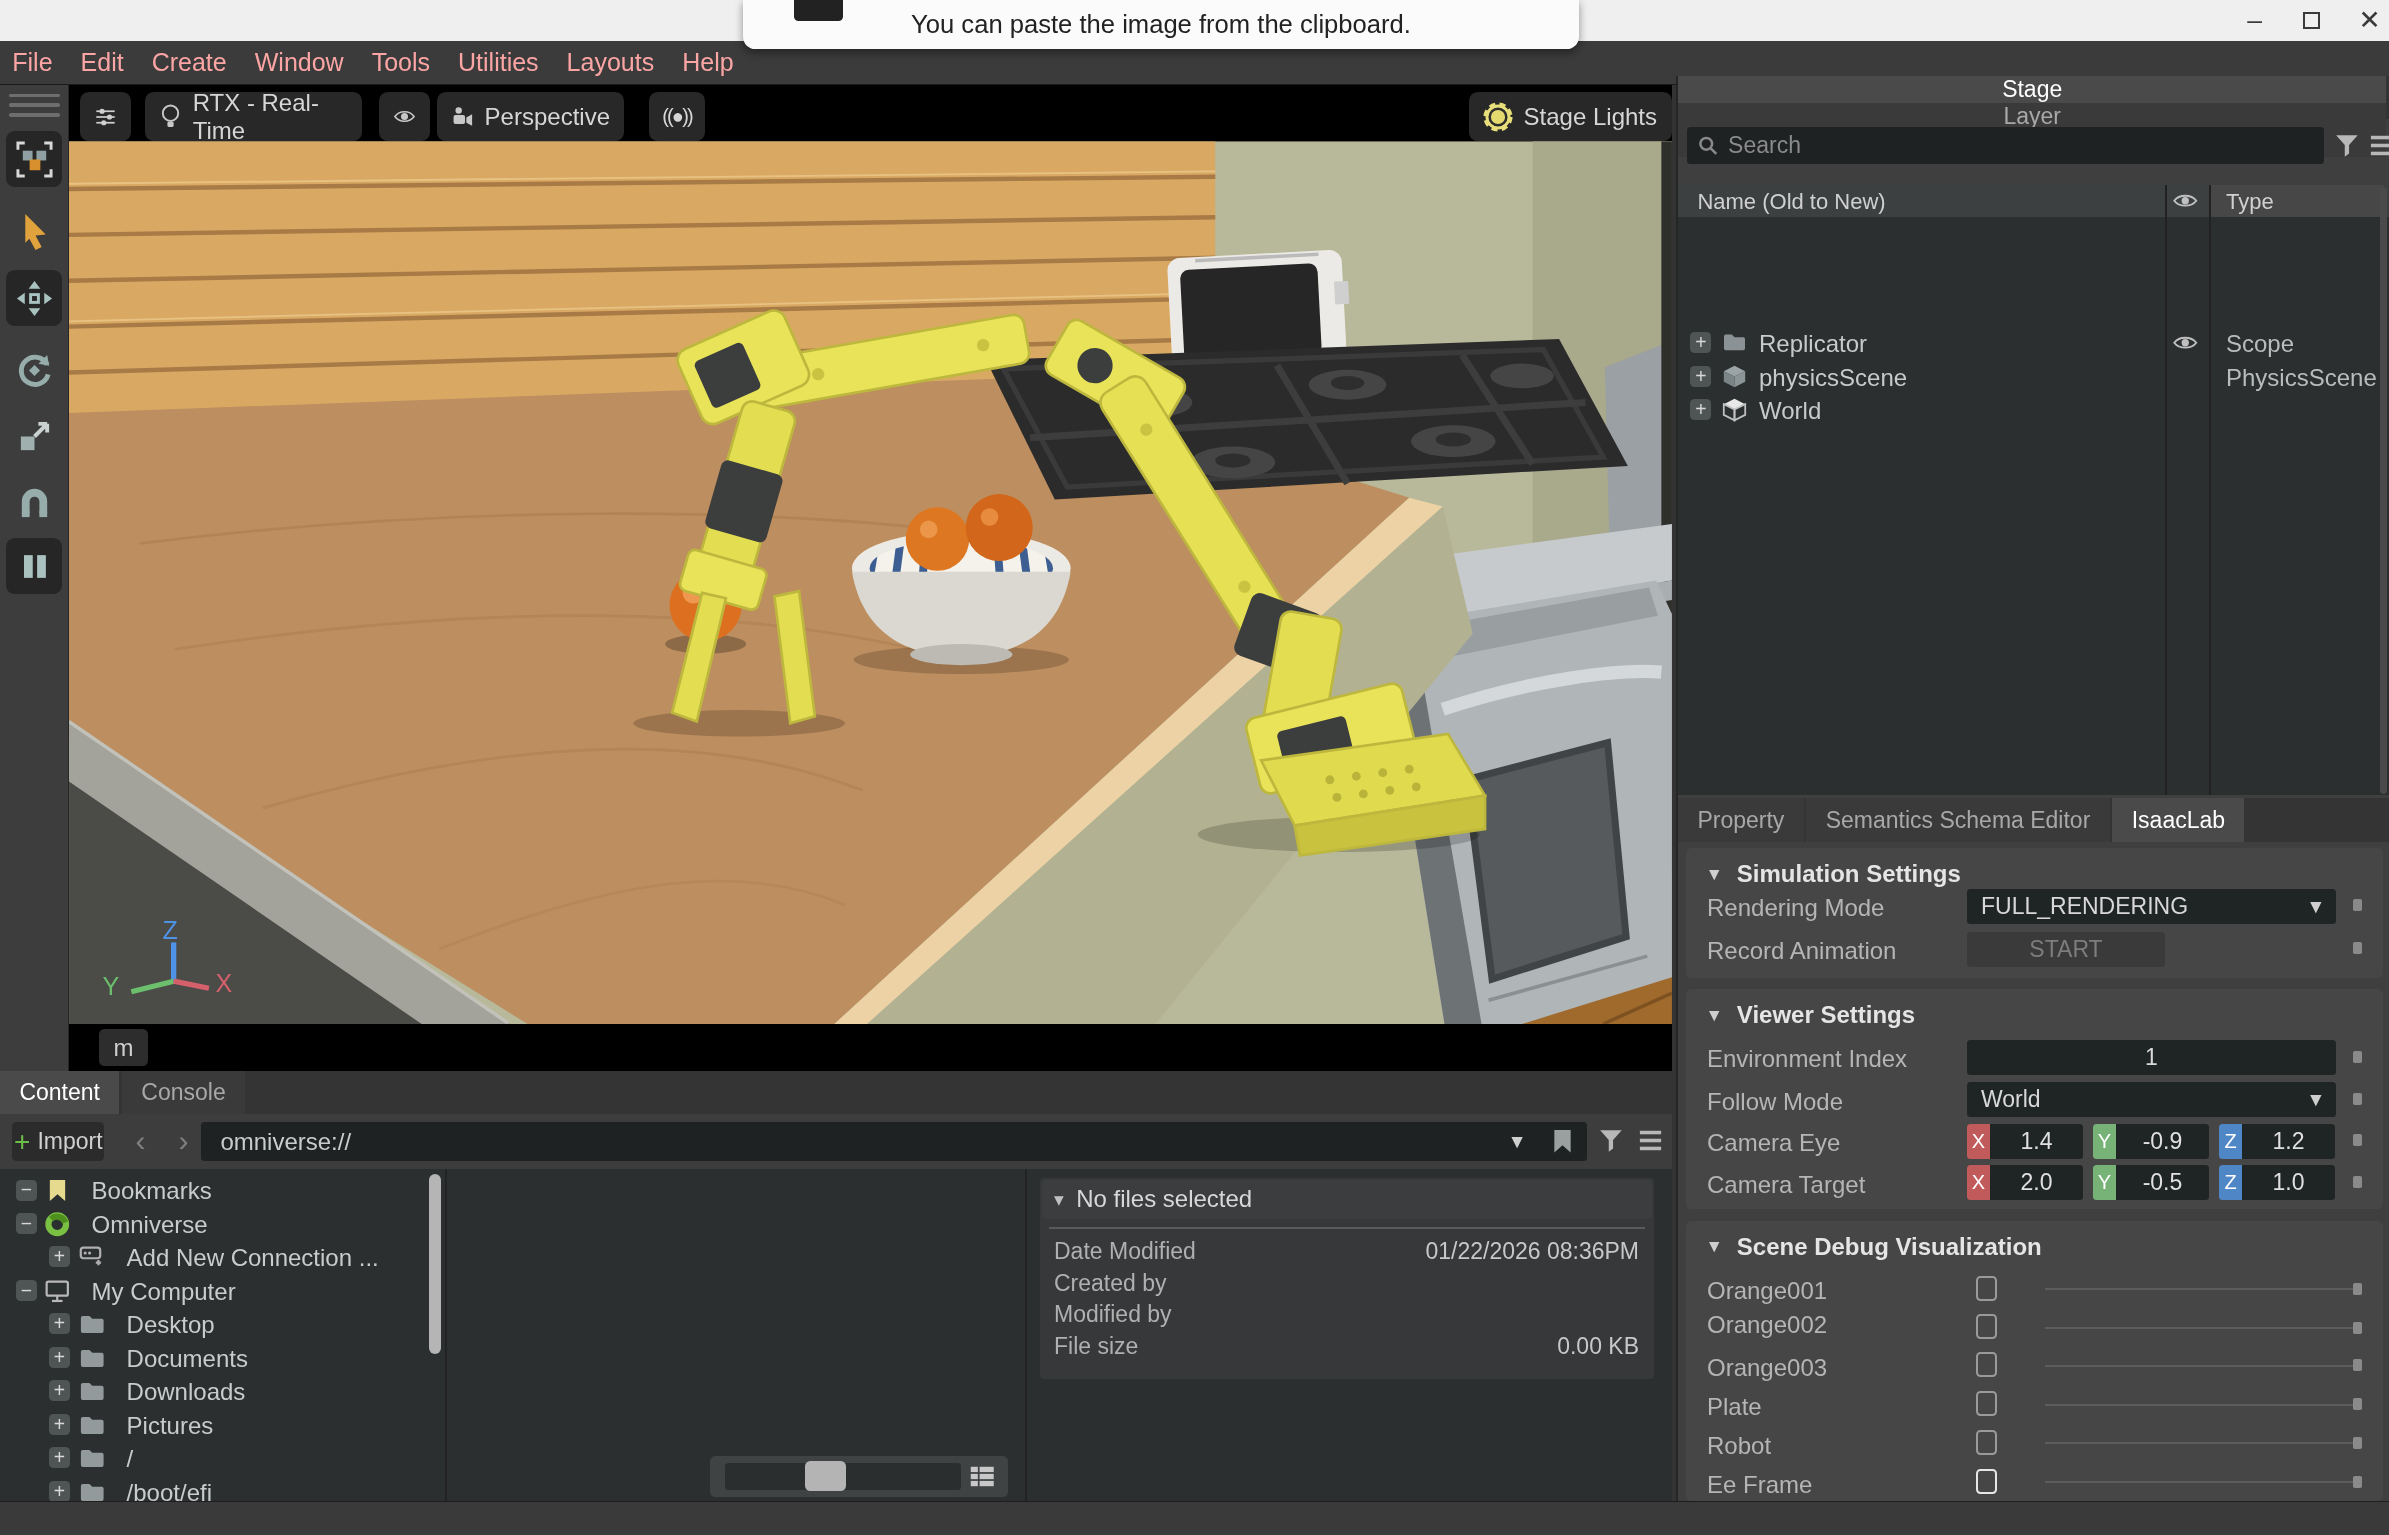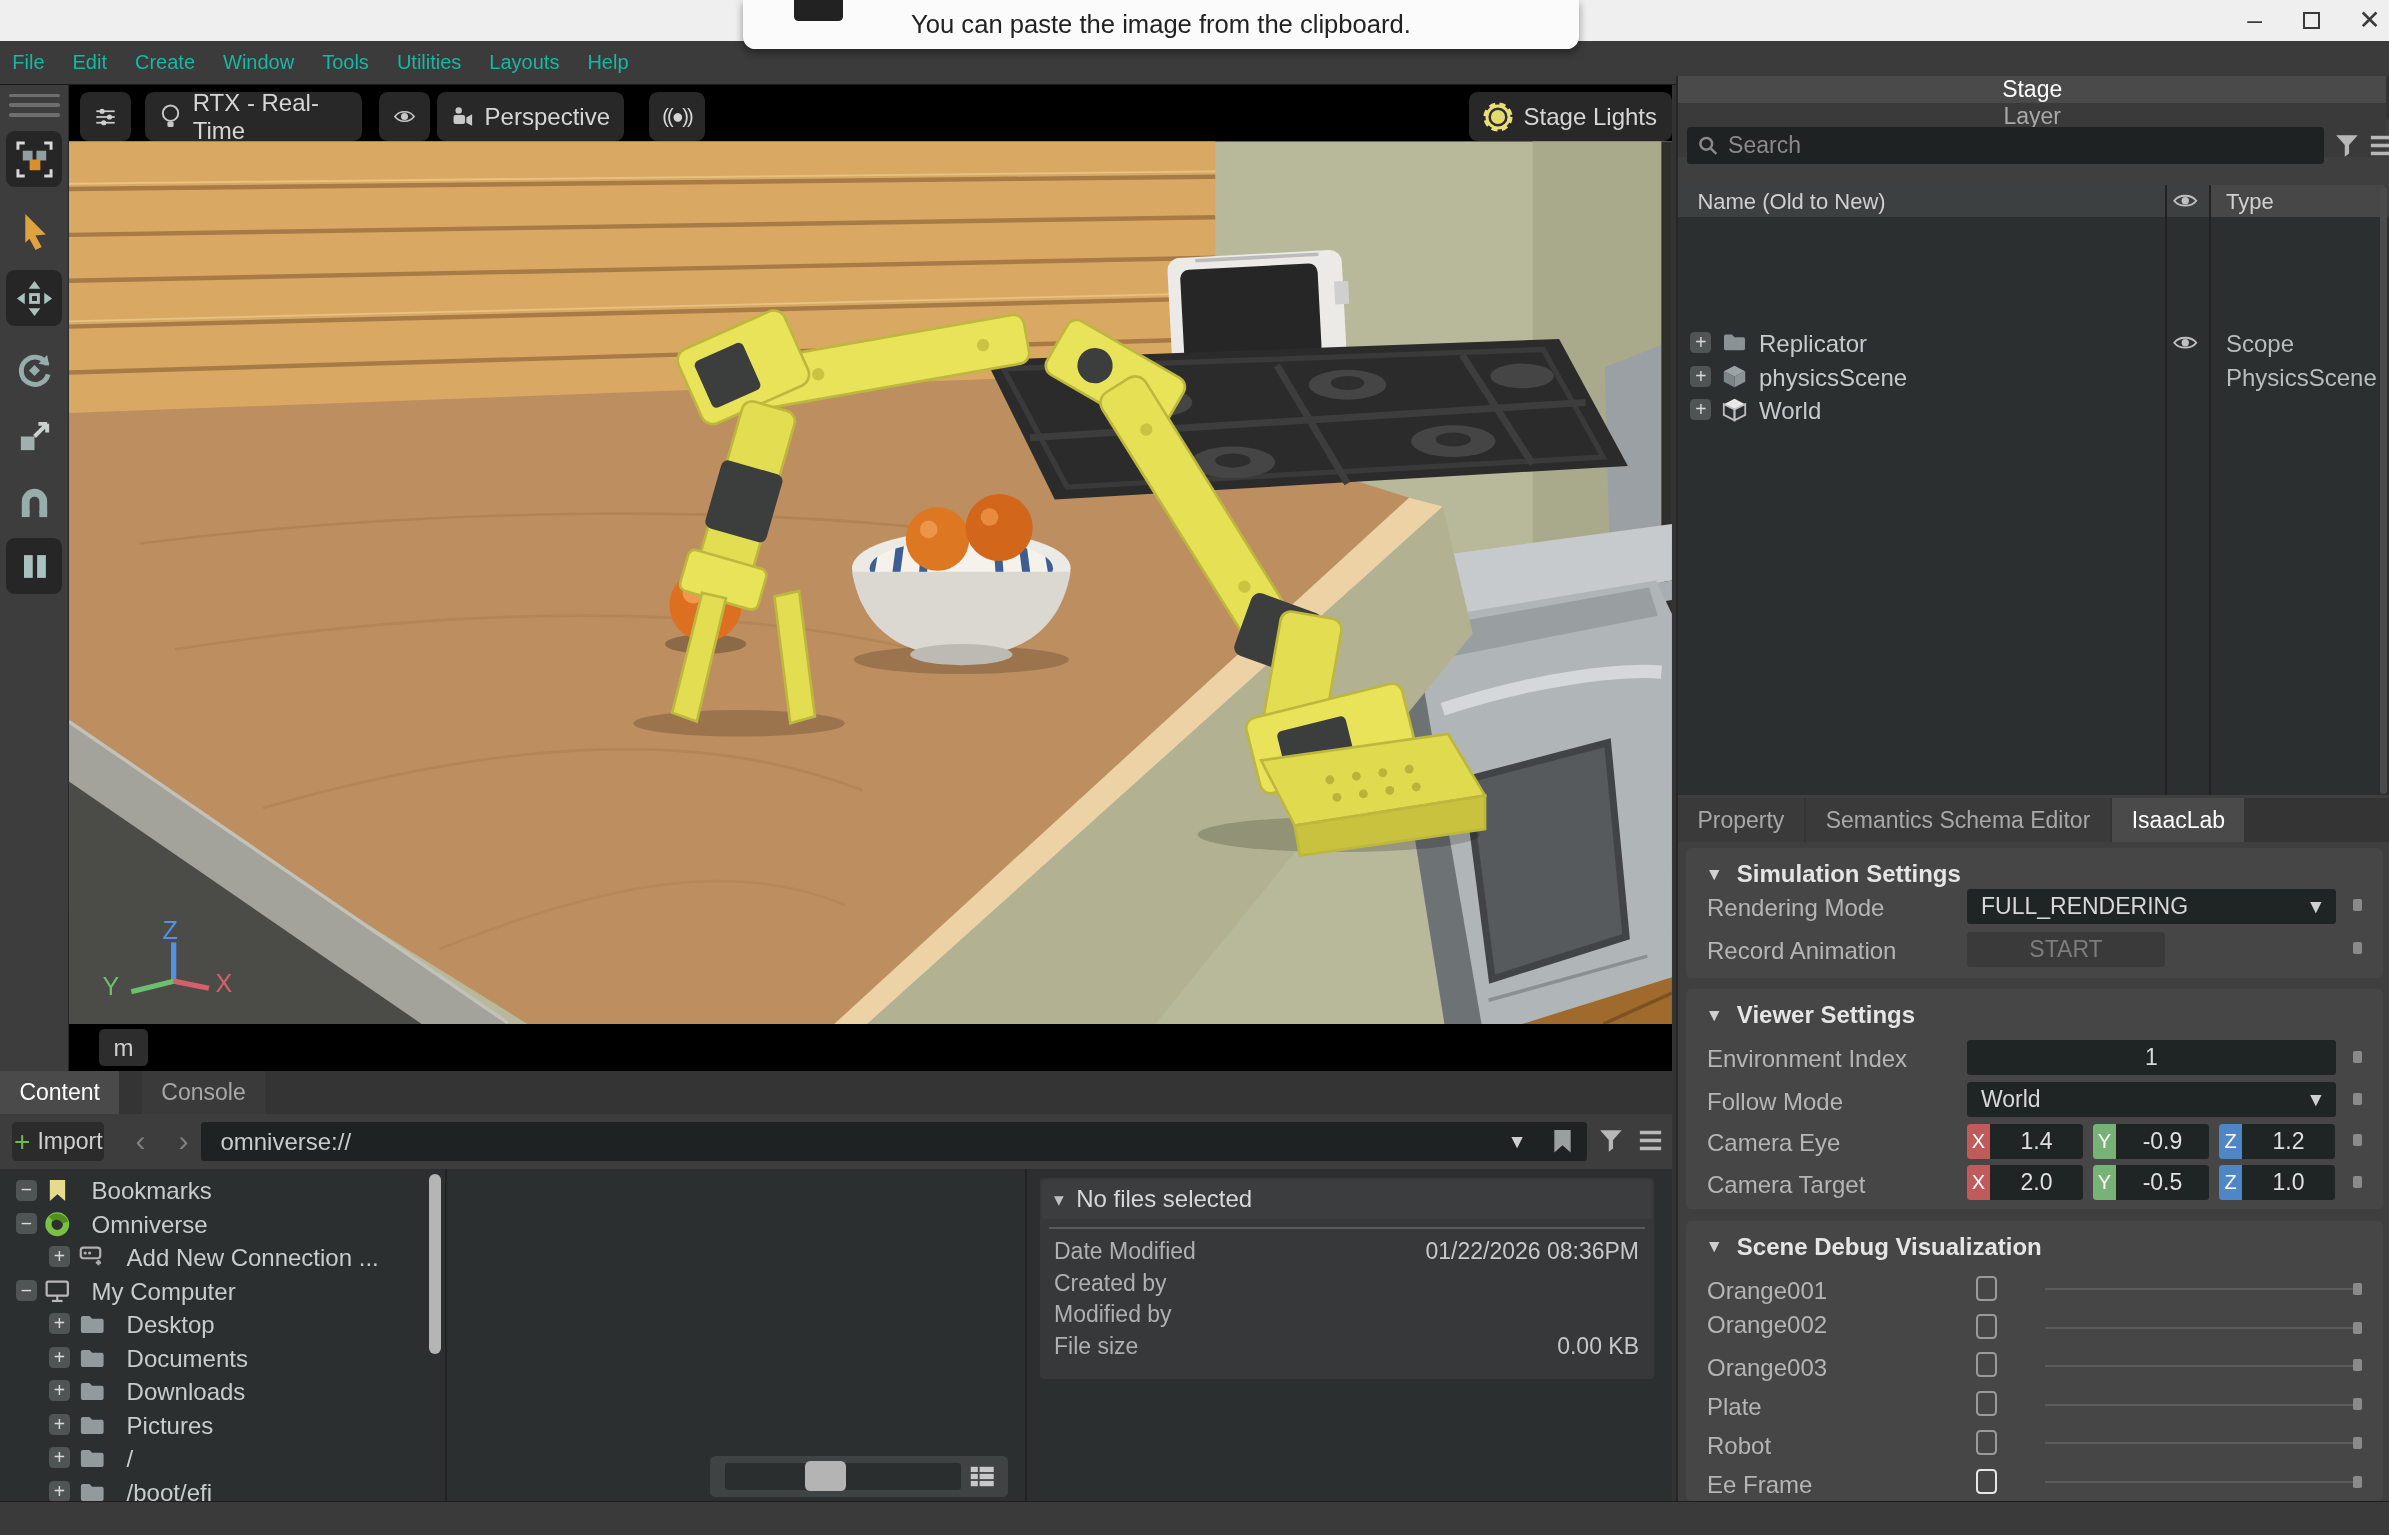--- a/index.html
+++ b/index.html
@@ -8,21 +8,21 @@
     position: relative; width: 2389px; height: 1535px; overflow: hidden;
     font-family: "Liberation Sans", "DejaVu Sans", sans-serif;
     background:#333; color:#ccc; font-size:24px;
   }
   .abs { position:absolute; }
   
   .titlebar { left:0; top:0; width:2389px; height:41px; background:#f0eff0; }
   .winbtn { top:5.3px; width:37px; height:30px; display:flex; align-items:center; justify-content:center; color:#3a3a3a; font-size:26.5px; cursor:default; }
   .maxbox { width:17.6px; height:17.6px; border:2.6px solid #3a3a3a; display:inline-block; }
   .menubar { left:0; top:41px; width:2389px; height:44px; background:#3b3b3b; border-bottom:1.8px solid #1a1a1a; display:flex; align-items:center; padding-left:12.3px; gap:28px; }
-  .menubar span { color:#14b8a6; font-size:20px; }
+  .menubar span { color:#fca5a5; font-size:25px; }
   .toast { left:716px; top:0; width:836px; height:49px; background:#fbfbfb; border-radius:0 0 12.3px 12.3px;
     box-shadow:0 3.5px 8.8px rgba(0,0,0,.4); display:flex; align-items:center; justify-content:center; z-index:30;margin-left:27px; }
   .toast .thumb { position:absolute; left:51px; top:0; width:49px; height:21px; background:#222; border-radius:0 0 4.4px 4.4px; }
   .toast .txt { color:#222; font-size:25.6px; }
   
   .ltoolbar { left:0; top:85px; width:69px; height:987px; background:#3d3d3d; border-right:1.8px solid #272727; }
   .ltool { left:6.2px; width:56px; height:56px; border-radius:8.8px; display:flex; align-items:center; justify-content:center; }
   .ltool.active { background:#262626; }
   .lhandle { left:8.8px; top:8.8px; width:51px; }
   .lhandle div { height:3.5px; background:#6e6e6e; margin-bottom:6.2px; border-radius:1.8px; }
@@ -596,21 +596,21 @@
       <div class="dot" style="left:667px; top:216px;"></div>
 
       <span class="proplabel" style="top:250px;">Ee Frame</span>
       <div class="cbx hl" style="left:290px; top:248px;"></div>
       <div class="dbgline" style="left:359px; top:260px; width:309px;"></div>
       <div class="dot" style="left:667px; top:255px;"></div>
     </div>
   </div>
 
   <div class="abs bpanel">
-    <div class="tabbar" style="top:0; height:43px;gap:20px;">
+    <div class="tabbar" style="top:0; height:43px;">
       <div class="tab active" style="min-width:109px;">
           <span>Content</span>
         </div>
       <div class="tab" style="min-width:99px;">
           <span>Console</span>
         </div>
     </div>
     <div class="btoolbar">
       <div class="importbtn">
         <span style="color:#6cc04a; font-size:28px; line-height:1;">+</span>

